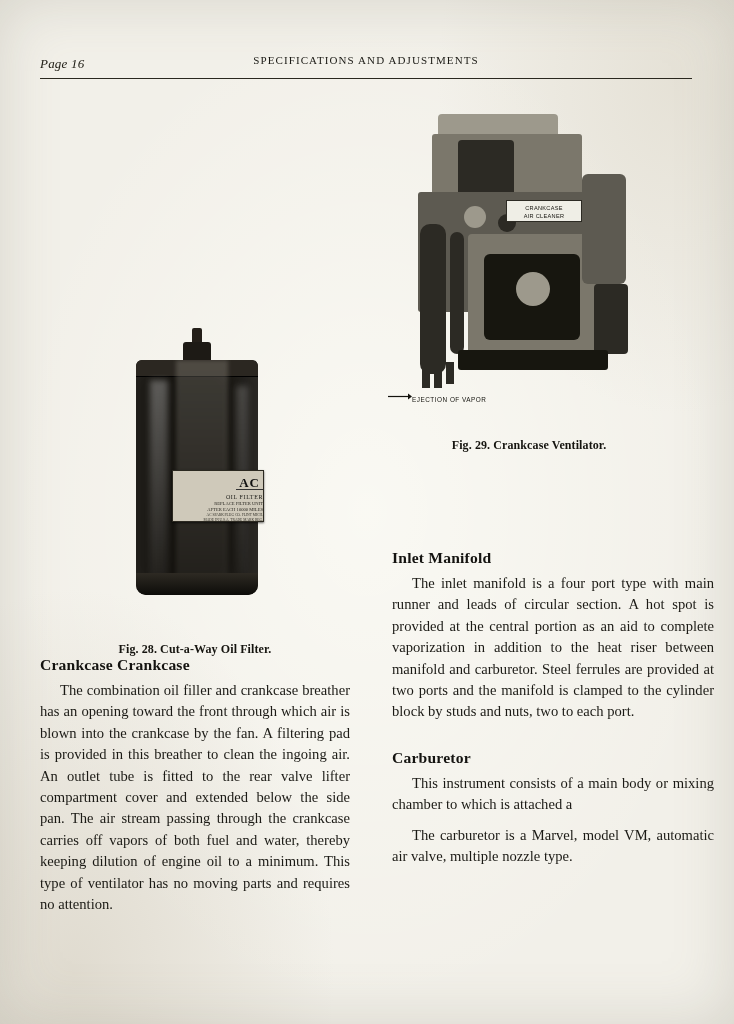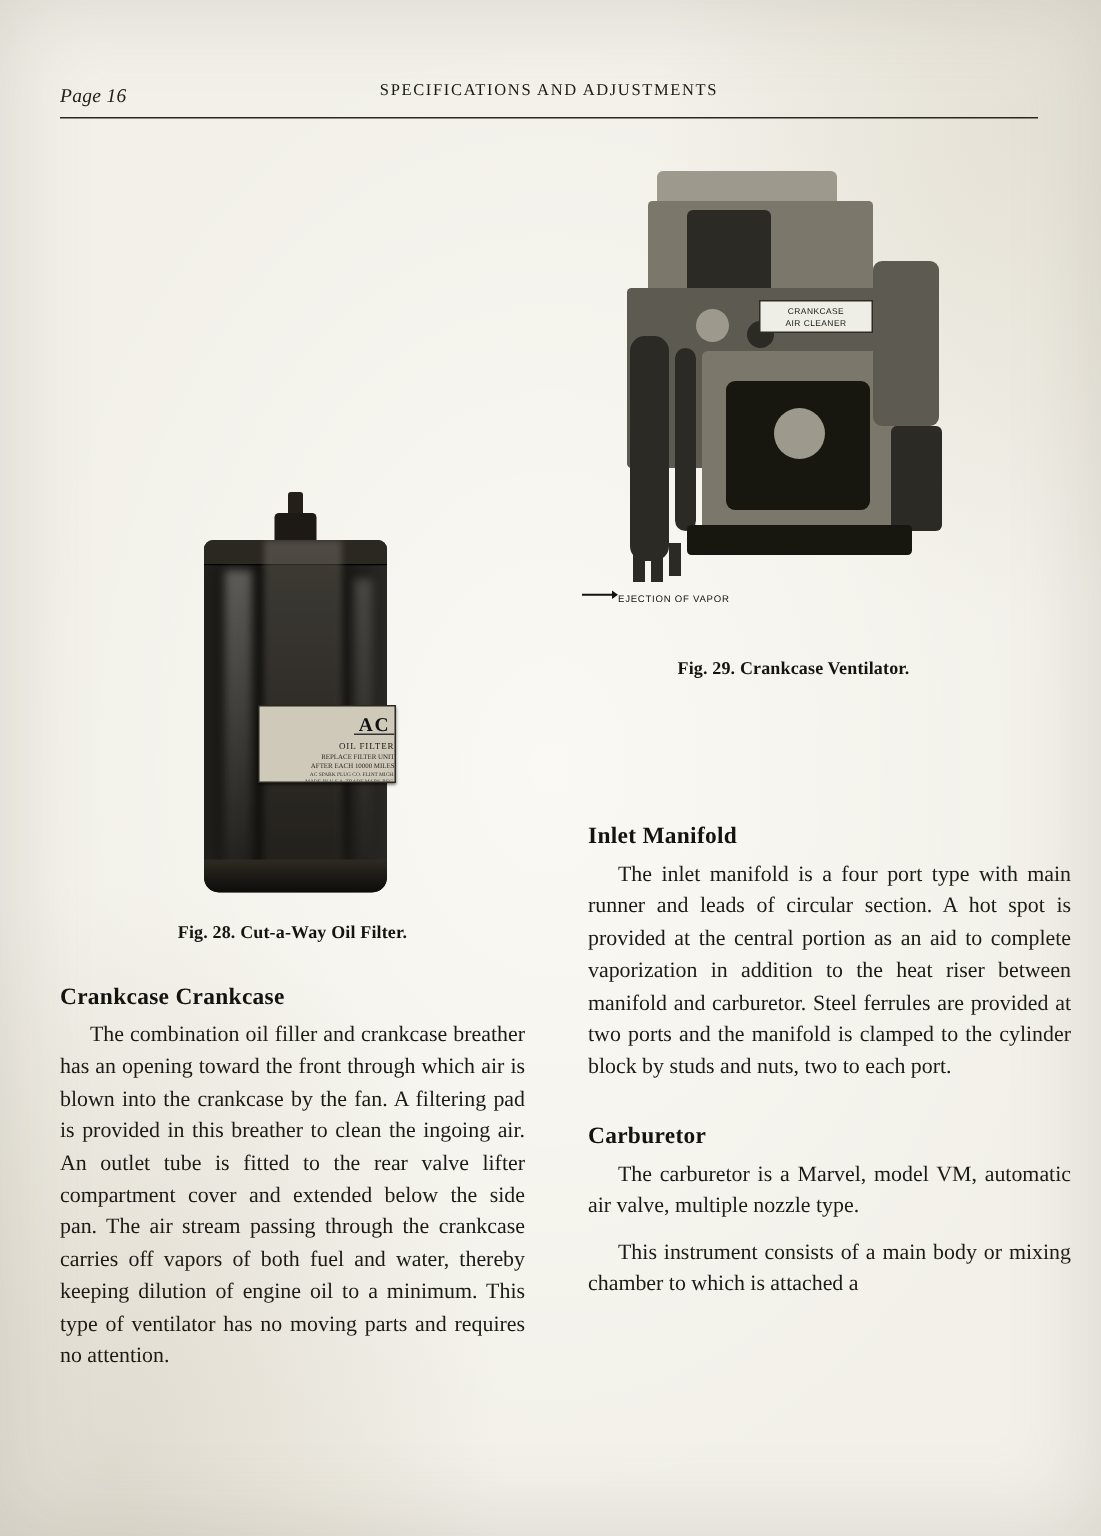--- a/index.html
+++ b/index.html
@@ -221,21 +221,21 @@
     color: #2a2822;
     line-height: 6px;
   }
   .label-ac .l3 {
     font-size: 3.6px;
     color: #33312a;
     line-height: 5px;
   }
   .fig-filter .figcap {
     position: absolute;
-    left: 0; top: 344px; width: 310px;
+    left: 0; top: 372px; width: 310px;
   }
 
   
   .fig-vent {
     position: absolute;
     left: 340px;
     top: 10px;
     width: 322px;
     height: 440px;
   }
@@ -383,18 +383,18 @@
       </div>
       <div class="figcap">Fig. 29.   Crankcase Ventilator.</div>
     </div>
 
     <div style="position:absolute; left:340px; top:531px; width:322px;margin-left:24px;">
       <h3 class="sub">Inlet Manifold</h3>
       <p class="body indent">The inlet manifold is a four port type with main runner and leads of circular section. A hot spot is provided at the central portion as an aid to complete vaporization in addition to the heat riser between manifold and carburetor.  Steel ferrules are provided at two ports and the manifold is clamped to the cylinder block by studs and nuts, two to each port.</p>
 
 
       <h3 class="sub" style="margin-top:26px;">Carburetor</h3>
+      <p class="body indent">This instrument consists of a main body or mixing chamber to which is attached a</p>
       <p class="body indent">The carburetor is a Marvel, model VM, automatic air valve, multiple nozzle type.</p>
-      <p class="body indent">This instrument consists of a main body or mixing chamber to which is attached a</p>
     </div>
 
   </div>
 </div>
 
 </body></html>

